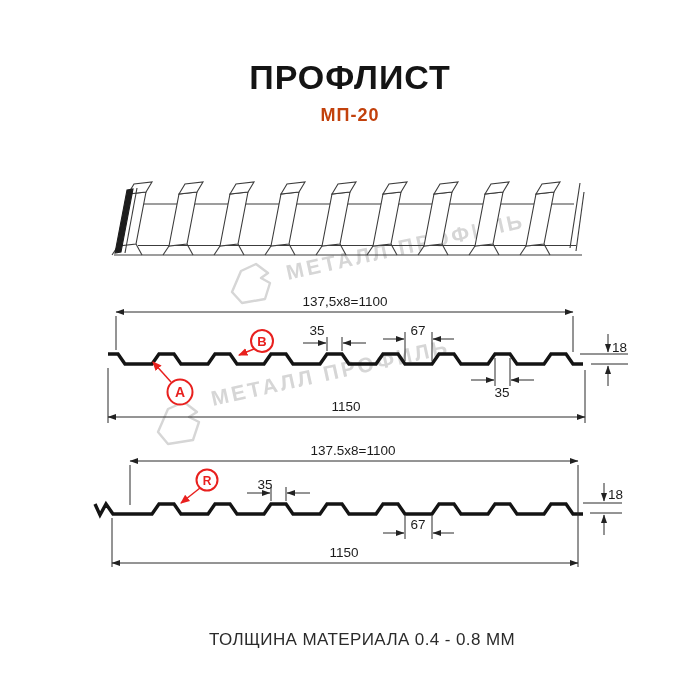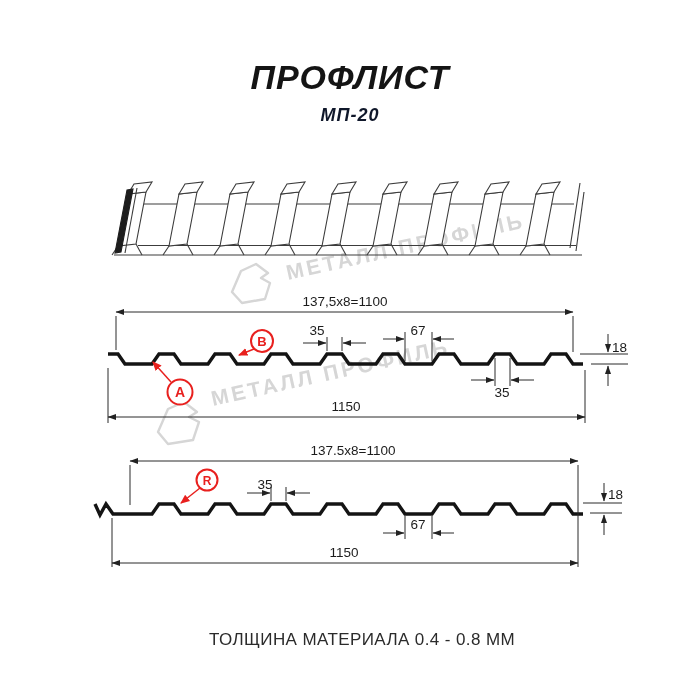--- a/index.html
+++ b/index.html
@@ -1,25 +1,25 @@
 <!DOCTYPE html>
 <html><head>
 <meta charset="utf-8">
 <style>
   html,body{margin:0;padding:0;}
   body{
     width:700px;height:700px;background:#ffffff;position:relative;overflow:hidden;
     font-family:"Liberation Sans", sans-serif;color:#1a1a1a;
   }
-  .header{position:absolute;top:0;left:0;width:700px;text-align:center;font-style:italic;}
+  .header{position:absolute;top:0;left:0;width:700px;text-align:center;}
   .title{
     margin:58px 0 0 0;font-size:34px;font-weight:800;letter-spacing:1px;color:#141414;
   }
   .subtitle{
-    margin:8px 0 0 0;font-size:18px;font-weight:600;letter-spacing:1px;color:#0f172a;
+    margin:8px 0 0 0;font-size:18px;font-weight:600;letter-spacing:1px;color:#c2410c;
   }
   .footer-note{
     position:absolute;left:0;top:630px;width:700px;text-align:center;
     font-size:17px;font-weight:500;letter-spacing:0.4px;color:#2b2b2b;padding-left:12px;
   }
   svg{position:absolute;left:0;top:0;}
   .dim-text{font-family:"Liberation Sans",sans-serif;font-size:13.5px;fill:#1c1c1c;}
   .red-letter{font-family:"Liberation Sans",sans-serif;font-weight:bold;fill:#e8201e;}
   .wm-text{font-family:"Liberation Sans",sans-serif;font-weight:bold;font-size:21px;
            letter-spacing:3px;fill:#d6d6d6;}

